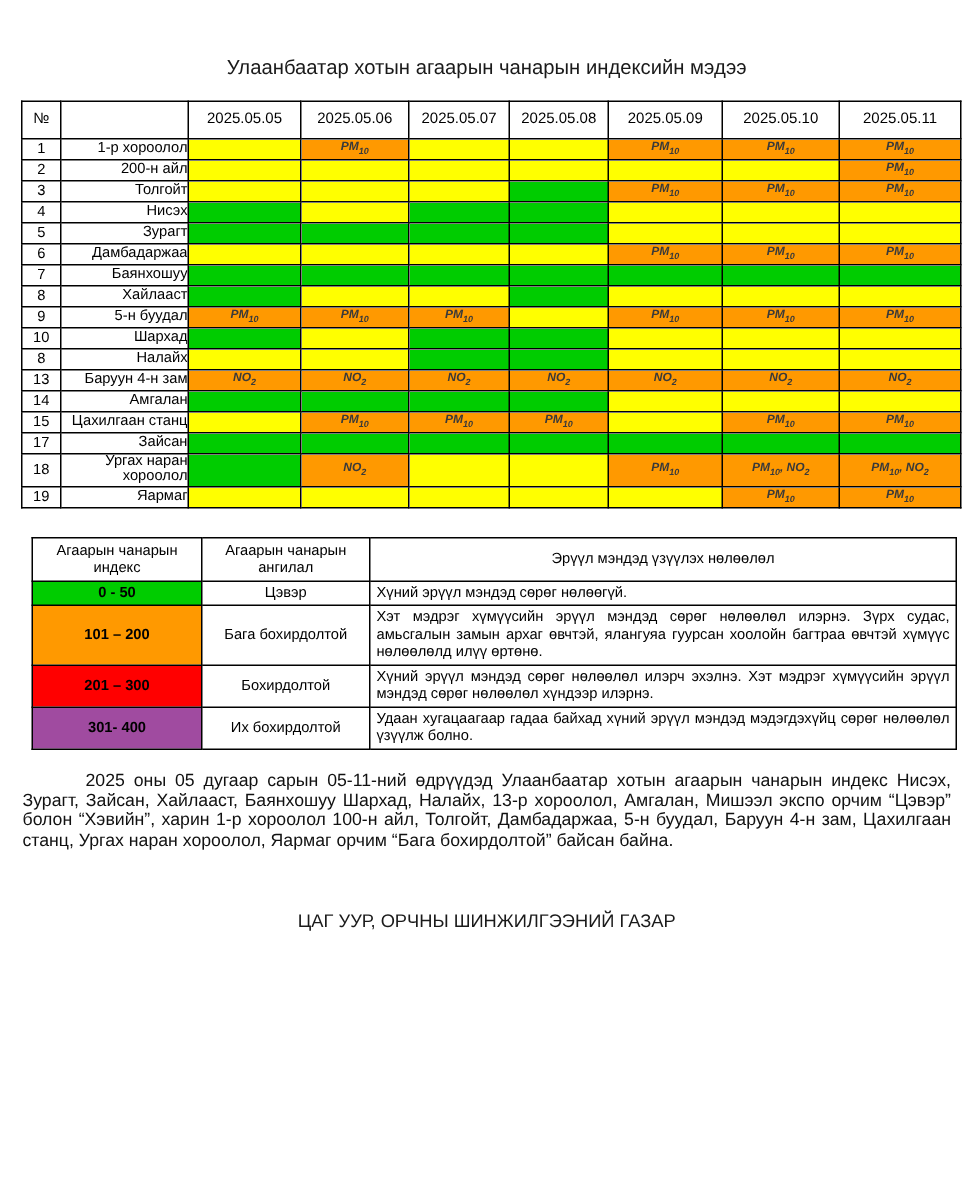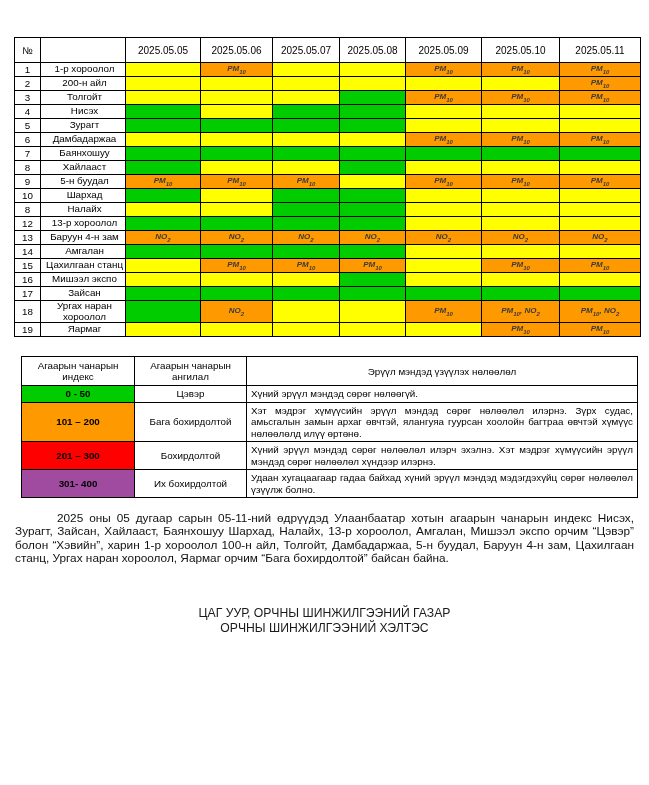--- a/index.html
+++ b/index.html
@@ -8,40 +8,41 @@
   .title { text-align:center; margin-top:37px; font-size:13.5px; line-height:15.5px; color:#1a1a1a; }
 
   table { border-collapse:collapse; table-layout:fixed; }
   td, th { border:1px solid #000; overflow:hidden; }
 
   
   #aqi-table { margin:14px 0 0 14px; width:626px; }
   #aqi-table th { height:25px; font-size:10px; font-weight:normal; text-align:center; background:#fff; }
   #aqi-table td { font-size:9.8px; }
   #aqi-table td.num { text-align:center; height:14px; }
-  #aqi-table td.name { text-align:center; padding-left:3px; line-height:10.5px; }
+  #aqi-table td.name { text-align:right; padding-left:3px; line-height:10.5px; }
   #aqi-table td.val { text-align:center; font-size:8px; font-style:italic; font-weight:bold; color:#3a3a3a; }
   #aqi-table td.val sub { font-size:6px; }
 
   
   #legend-table { margin:19px 0 0 21px; width:616px; }
   #legend-table th { height:29px; font-size:9.8px; font-weight:normal; text-align:center; line-height:11px; padding:1px 6px; }
   #legend-table td { font-size:9.8px; padding:2px 4px; }
   #legend-table td.range { text-align:center; font-weight:bold; }
   #legend-table td.cls { text-align:center; }
   #legend-table td.effect { text-align:justify; line-height:11.5px; }
 
   .summary { margin:14px 15px 0 15px; font-size:11.8px; line-height:13.4px; text-align:justify;
     text-indent:42px; color:#111; }
   .footer { margin-top:40px; text-align:center; font-size:12.2px; line-height:15px; color:#1a1a1a; }
 </style>
 </head>
 <body>
 
 <div class="title">
+  <div>Улаанбаатар хотын агаарын чанарын индексийн мэдээ</div>
 </div>
 
 <table id="aqi-table">
   <colgroup>
     <col style="width:26px">
       <col style="width:85px">
     <col style="width:75px">
       <col style="width:72px">
       <col style="width:67px">
     <col style="width:66px">
@@ -178,31 +179,20 @@
         <td class="name">Налайх</td>
         <td class="val" style="background: rgb(255, 255, 0);"></td>
         <td class="val" style="background: rgb(255, 255, 0);"></td>
         <td class="val" style="background: rgb(0, 204, 0);"></td>
         <td class="val" style="background: rgb(0, 204, 0);"></td>
         <td class="val" style="background: rgb(255, 255, 0);"></td>
         <td class="val" style="background: rgb(255, 255, 0);"></td>
         <td class="val" style="background: rgb(255, 255, 0);"></td>
       </tr>
       <tr>
-        <td class="num">12</td>
-        <td class="name">13-р хороолол</td>
-        <td class="val" style="background: rgb(0, 204, 0);"></td>
-        <td class="val" style="background: rgb(0, 204, 0);"></td>
-        <td class="val" style="background: rgb(0, 204, 0);"></td>
-        <td class="val" style="background: rgb(0, 204, 0);"></td>
-        <td class="val" style="background: rgb(255, 255, 0);"></td>
-        <td class="val" style="background: rgb(255, 255, 0);"></td>
-        <td class="val" style="background: rgb(255, 255, 0);"></td>
-      </tr>
-      <tr>
         <td class="num">13</td>
         <td class="name">Баруун 4-н зам</td>
         <td class="val" style="background: rgb(255, 153, 0);">NO<sub>2</sub></td>
         <td class="val" style="background: rgb(255, 153, 0);">NO<sub>2</sub></td>
         <td class="val" style="background: rgb(255, 153, 0);">NO<sub>2</sub></td>
         <td class="val" style="background: rgb(255, 153, 0);">NO<sub>2</sub></td>
         <td class="val" style="background: rgb(255, 153, 0);">NO<sub>2</sub></td>
         <td class="val" style="background: rgb(255, 153, 0);">NO<sub>2</sub></td>
         <td class="val" style="background: rgb(255, 153, 0);">NO<sub>2</sub></td>
       </tr>
@@ -220,31 +210,20 @@
       <tr>
         <td class="num">15</td>
         <td class="name">Цахилгаан станц</td>
         <td class="val" style="background: rgb(255, 255, 0);"></td>
         <td class="val" style="background: rgb(255, 153, 0);">PM<sub>10</sub></td>
         <td class="val" style="background: rgb(255, 153, 0);">PM<sub>10</sub></td>
         <td class="val" style="background: rgb(255, 153, 0);">PM<sub>10</sub></td>
         <td class="val" style="background: rgb(255, 255, 0);"></td>
         <td class="val" style="background: rgb(255, 153, 0);">PM<sub>10</sub></td>
         <td class="val" style="background: rgb(255, 153, 0);">PM<sub>10</sub></td>
-      </tr>
-      <tr>
-        <td class="num">16</td>
-        <td class="name">Мишээл экспо</td>
-        <td class="val" style="background: rgb(255, 255, 0);"></td>
-        <td class="val" style="background: rgb(255, 255, 0);"></td>
-        <td class="val" style="background: rgb(255, 255, 0);"></td>
-        <td class="val" style="background: rgb(0, 204, 0);"></td>
-        <td class="val" style="background: rgb(255, 255, 0);"></td>
-        <td class="val" style="background: rgb(255, 255, 0);"></td>
-        <td class="val" style="background: rgb(255, 255, 0);"></td>
       </tr>
       <tr>
         <td class="num">17</td>
         <td class="name">Зайсан</td>
         <td class="val" style="background: rgb(0, 204, 0);"></td>
         <td class="val" style="background: rgb(0, 204, 0);"></td>
         <td class="val" style="background: rgb(0, 204, 0);"></td>
         <td class="val" style="background: rgb(0, 204, 0);"></td>
         <td class="val" style="background: rgb(0, 204, 0);"></td>
         <td class="val" style="background: rgb(0, 204, 0);"></td>
@@ -309,14 +288,13 @@
         <td class="cls">Их бохирдолтой</td>
         <td class="effect">Удаан хугацаагаар гадаа байхад хүний эрүүл мэндэд мэдэгдэхүйц сөрөг нөлөөлөл үзүүлж болно.</td>
       </tr>
     </tbody>
 </table>
 
 <p class="summary">2025 оны 05 дугаар сарын 05-11-ний өдрүүдэд Улаанбаатар хотын агаарын чанарын индекс Нисэх, Зурагт, Зайсан, Хайлааст, Баянхошуу Шархад, Налайх, 13-р хороолол, Амгалан, Мишээл экспо орчим “Цэвэр” болон “Хэвийн”, харин 1-р хороолол 100-н айл, Толгойт, Дамбадаржаа, 5-н буудал, Баруун 4-н зам, Цахилгаан станц, Ургах наран хороолол, Яармаг орчим “Бага бохирдолтой” байсан байна.</p>
 
 <div class="footer">
   <div>ЦАГ УУР, ОРЧНЫ ШИНЖИЛГЭЭНИЙ ГАЗАР</div>
-  <div>ОРЧНЫ ШИНЖИЛГЭЭНИЙ ХЭЛТЭС</div>
 </div>
 
 </body></html>

